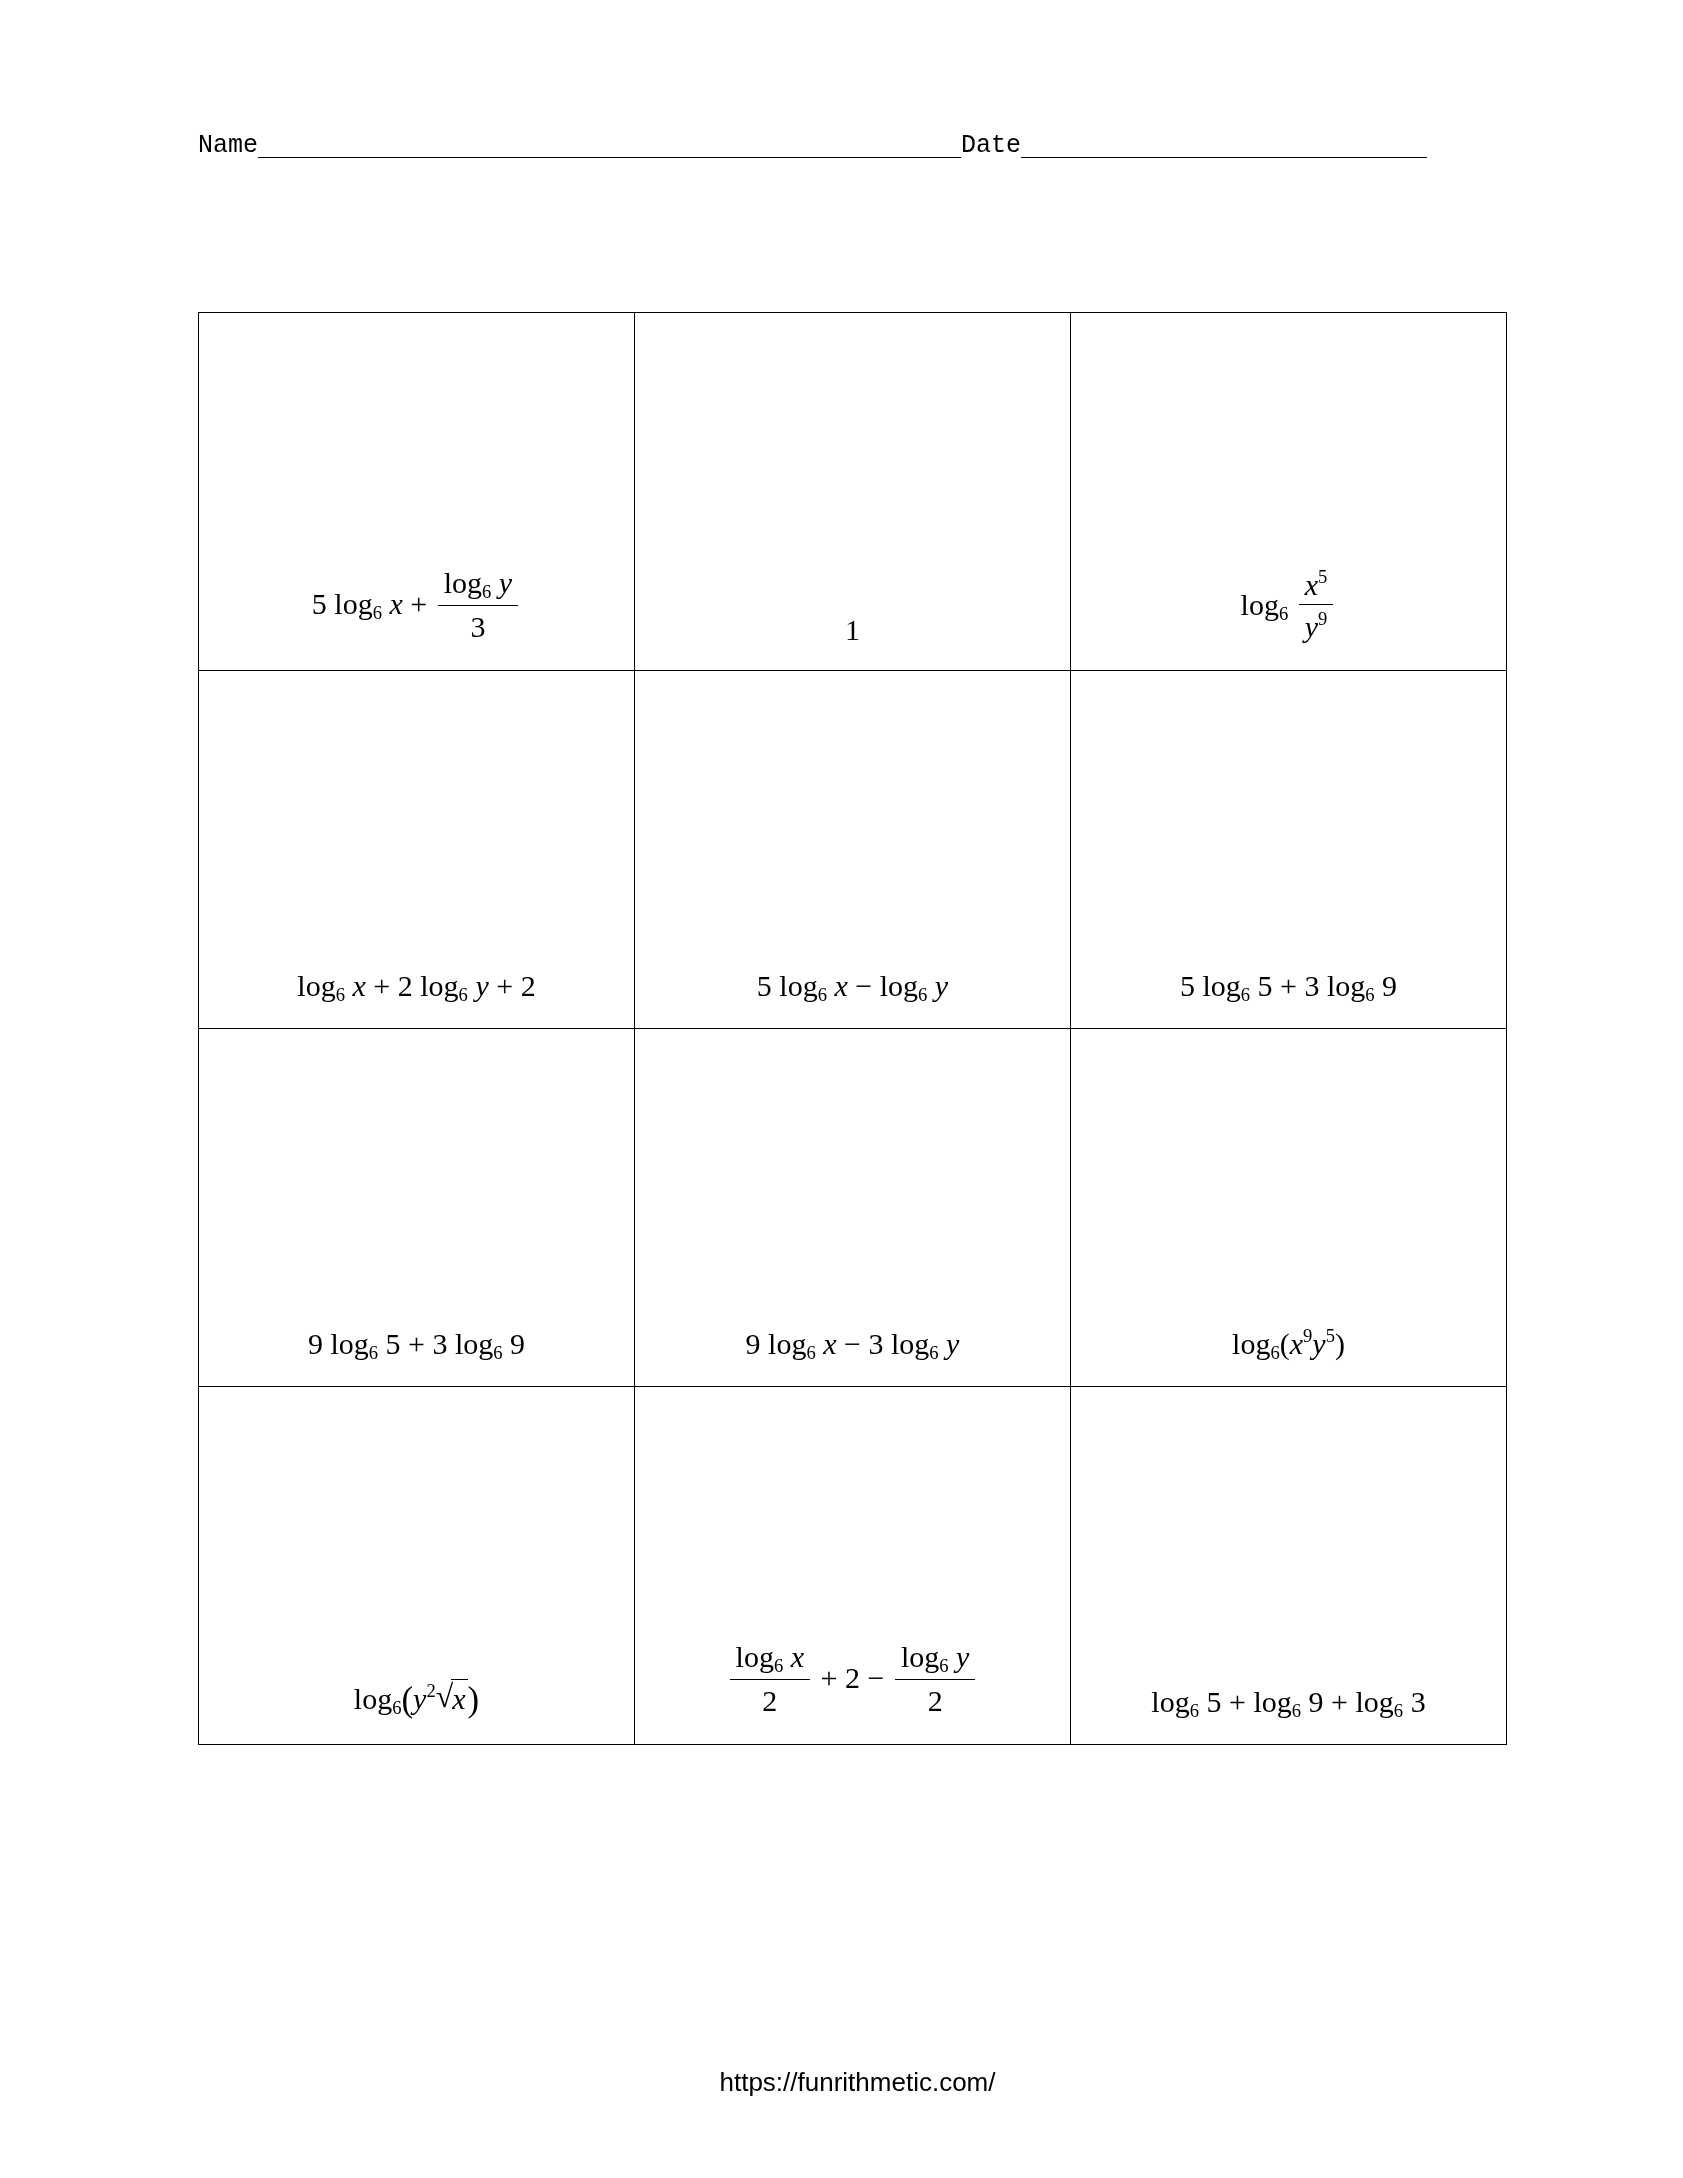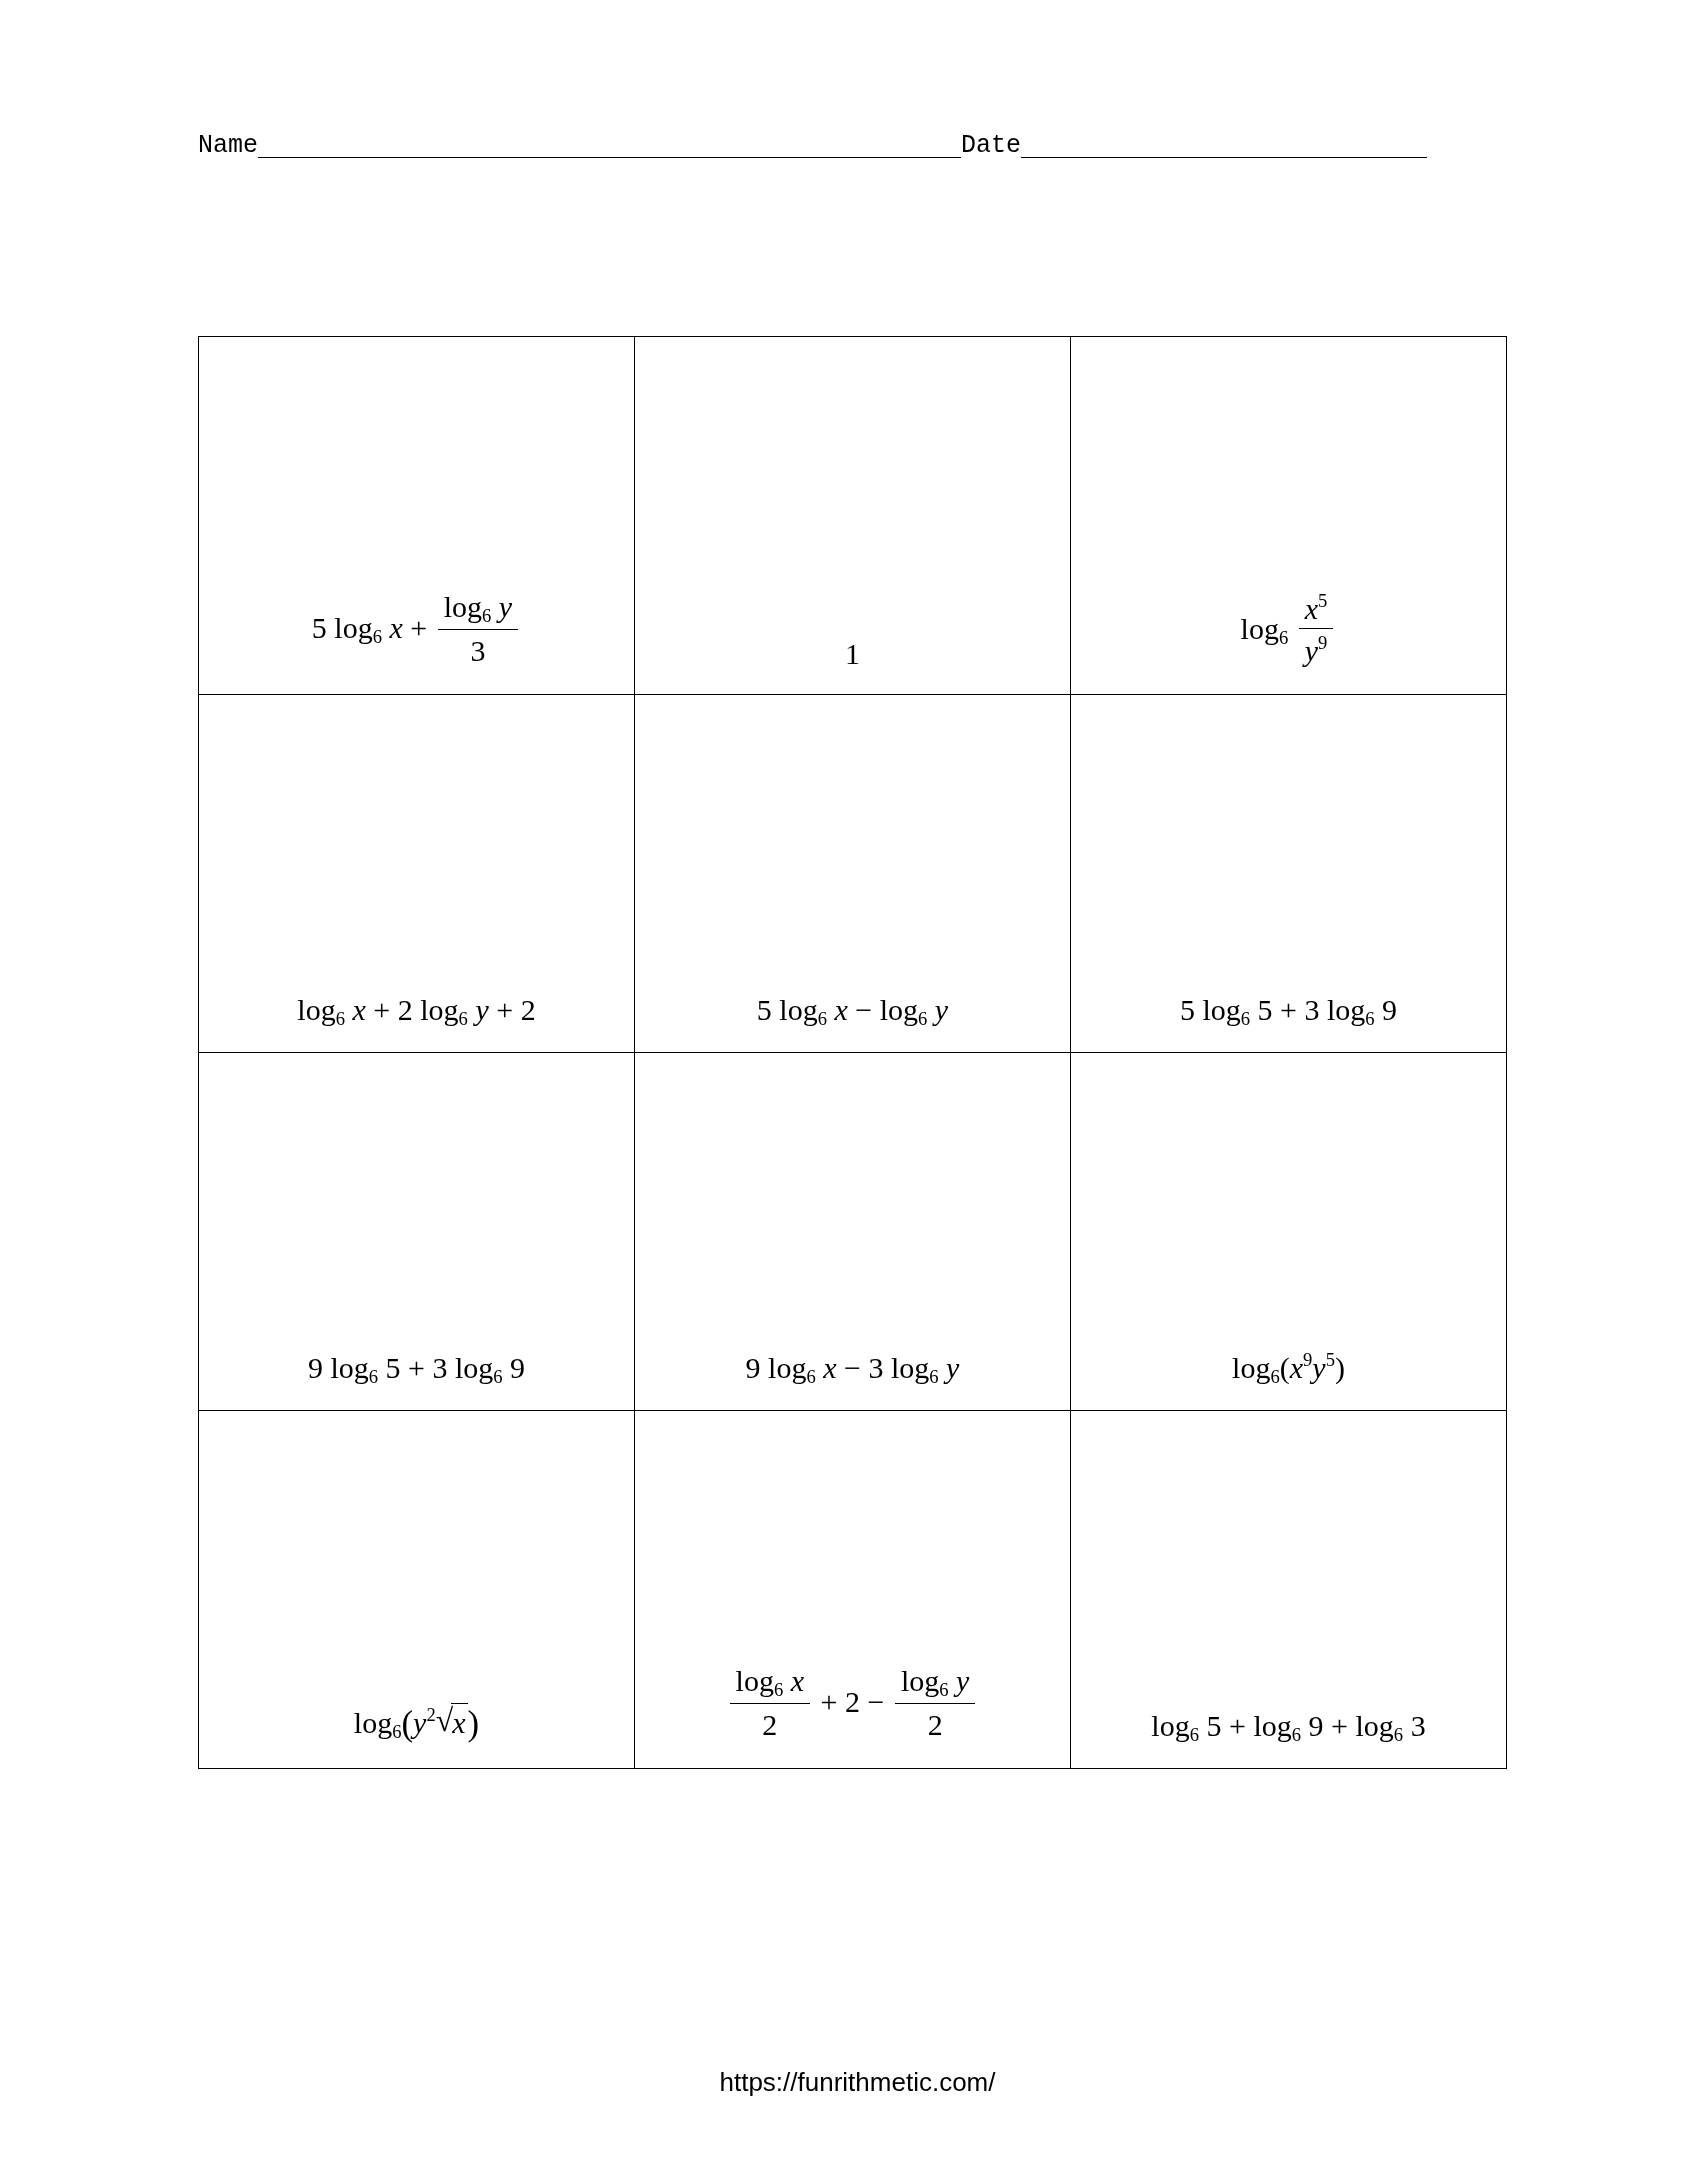--- a/index.html
+++ b/index.html
@@ -48,21 +48,20 @@
   .header .rule.date-rule { flex: 0 0 406px; }
 
   
   .card-table {
     position: absolute;
     left: 198px;
     top: 312px;
     width: 1307px;
     border-collapse: collapse;
     table-layout: fixed;
-    margin-top: 24px;
   }
   .card-table td {
     border: 1.6px solid #000000;
     width: 436px;
     height: 358px;
     vertical-align: bottom;
     text-align: center;
     padding: 0 10px 22px 10px;
     box-sizing: border-box;
   }

